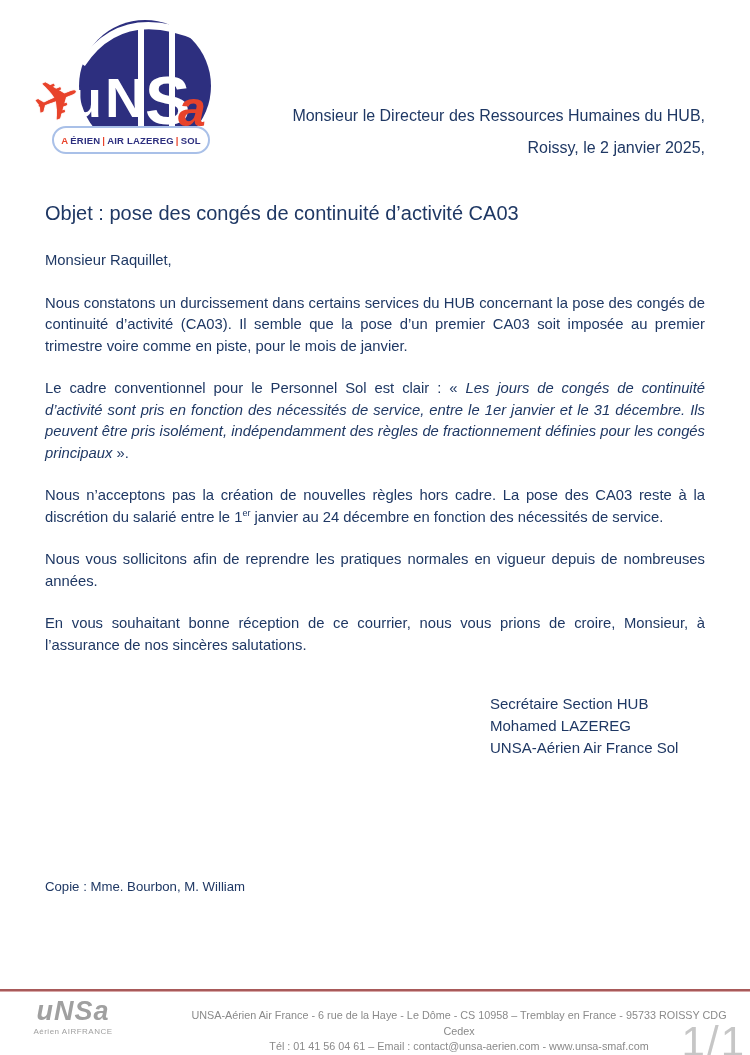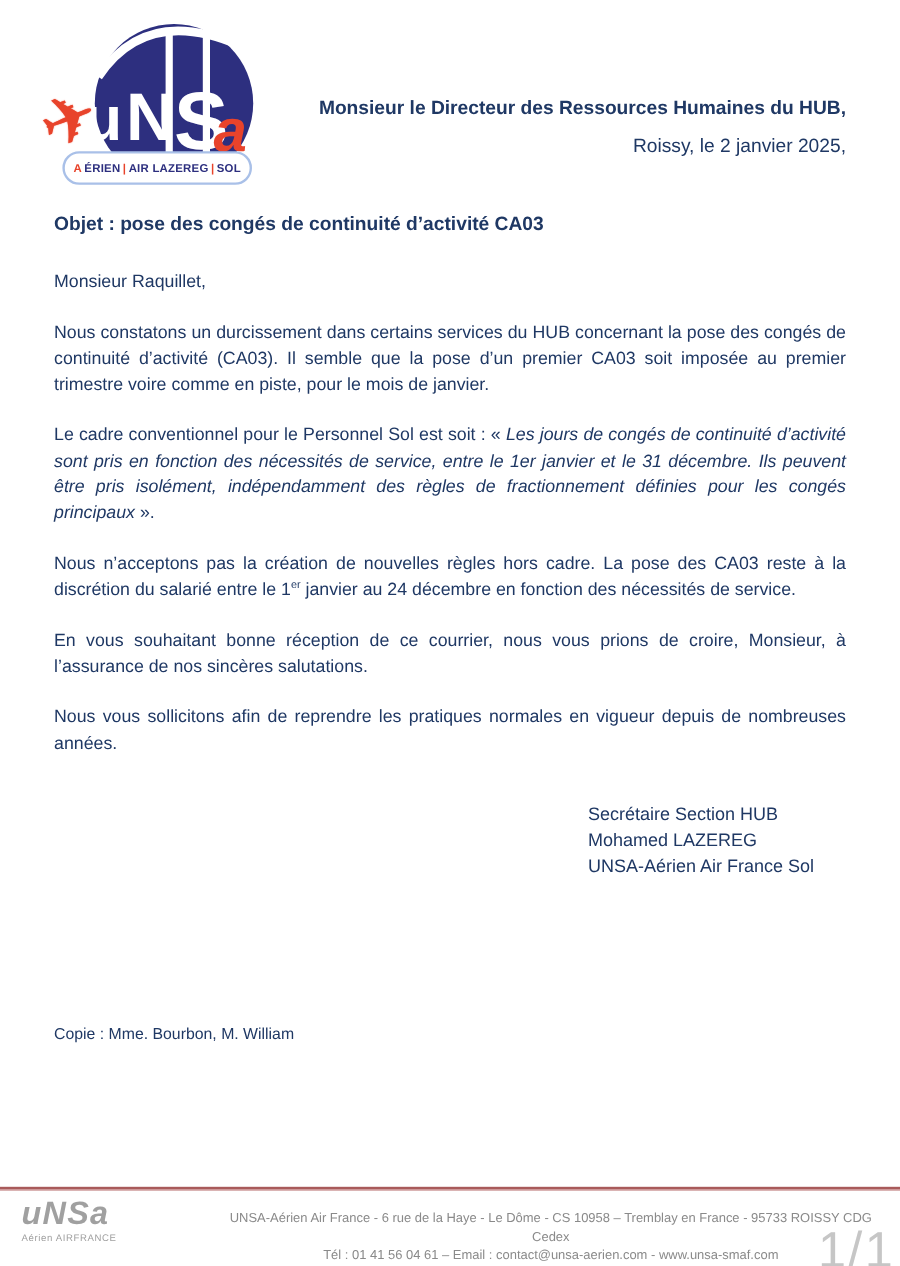--- a/index.html
+++ b/index.html
@@ -30,33 +30,33 @@
     border-radius:14px;
     display:flex;align-items:center;justify-content:center;
     font-size:9.5px;font-weight:bold;color:#2d2f7f;
     letter-spacing:.2px;white-space:nowrap;
   }
   .logo-badge .red{color:#e8432b;}
   .logo-badge span{padding:0 1px;}
   
   .content{padding:0 45px;}
   .recipient{
-    padding-top:80px;
+    padding-top:105px;
     text-align:right;
-    font-size:16px;font-weight:bold;
+    font-size:16px;font-weight:normal;
     line-height:22px;
   }
   .date-line{
     text-align:right;
     margin-top:10px;
     font-size:16px;line-height:22px;
   }
   .subject-line{
     margin-top:43px;
-    font-size:16px;font-weight:bold;line-height:22px;
+    font-size:20px;font-weight:normal;line-height:22px;
   }
   .salutation{
     margin-top:26px;
     font-size:14.8px;line-height:21.5px;
   }
   p.para{
     margin:21px 0 0 0;
     font-size:14.8px;line-height:21.5px;
     text-align:justify;
   }
@@ -70,21 +70,21 @@
     margin-top:119px;
     font-size:13.2px;line-height:18px;
   }
   .copy-line b{font-weight:normal;}
   
   .footer{position:absolute;left:0;right:0;top:989px;height:66px;}
   .footer-divider{
     position:absolute;top:0;left:0;right:0;height:2px;
     background:#a85a5a;border-bottom:1px solid #d8a8a8;
   }
-  .footer-logo{position:absolute;left:18px;top:8px;width:110px;text-align:left;color:#a0a0a0;}
+  .footer-logo{position:absolute;left:18px;top:8px;width:110px;text-align:center;color:#a0a0a0;}
   .footer-logo .flogo-text{
     font-size:27px;font-weight:bold;letter-spacing:1px;line-height:28px;
     font-style:italic;
   }
   .footer-logo .flogo-sub{font-size:8px;letter-spacing:.5px;margin-top:2px;}
   .footer-text{
     position:absolute;left:180px;right:12px;top:19px;
     text-align:center;
     font-size:10.8px;line-height:15.5px;color:#8a8a8a;
   }
@@ -124,27 +124,27 @@
   <div class="content">
     <div class="recipient">Monsieur le Directeur des Ressources Humaines du HUB,</div>
     <div class="date-line">Roissy, le 2 janvier 2025,</div>
 
     <div class="subject-line"><span>Objet</span><span> : </span><span>pose des congés de continuité d’activité CA03</span></div>
 
     <div class="salutation">Monsieur Raquillet,</div>
 
     <p class="para">Nous constatons un durcissement dans certains services du HUB concernant la pose des congés de continuité d’activité (CA03). Il semble que la pose d’un premier CA03 soit imposée au premier trimestre voire comme en piste, pour le mois de janvier.</p>
 
-    <p class="para"><span>Le cadre conventionnel pour le Personnel Sol est soit : « </span><span class="quote">Les jours de congés de continuité d’activité sont pris en fonction des nécessités de service, entre le 1er janvier et le 31 décembre. Ils peuvent être pris isolément, indépendamment des règles de fractionnement définies pour les congés principaux</span><span> ».</span></p>
+    <p class="para"><span>Le cadre conventionnel pour le Personnel Sol est clair : « </span><span class="quote">Les jours de congés de continuité d’activité sont pris en fonction des nécessités de service, entre le 1er janvier et le 31 décembre. Ils peuvent être pris isolément, indépendamment des règles de fractionnement définies pour les congés principaux</span><span> ».</span></p>
 
     <p class="para"><span>Nous n’acceptons pas la création de nouvelles règles hors cadre. La pose des CA03 reste à la discrétion du salarié entre le 1</span><sup>er</sup><span> janvier au 24 décembre en fonction des nécessités de service.</span></p>
 
+    <p class="para">Nous vous sollicitons afin de reprendre les pratiques normales en vigueur depuis de nombreuses années.</p>
+
     <p class="para">En vous souhaitant bonne réception de ce courrier, nous vous prions de croire, Monsieur, à l’assurance de nos sincères salutations.</p>
-
-    <p class="para">Nous vous sollicitons afin de reprendre les pratiques normales en vigueur depuis de nombreuses années.</p>
 
     <div class="signature-block">
       <div>Secrétaire Section HUB</div>
       <div>Mohamed LAZEREG</div>
       <div>UNSA-Aérien Air France Sol</div>
     </div>
 
     <div class="copy-line"><b>Copie</b><span> : Mme. Bourbon, M. William</span></div>
   </div>
 

